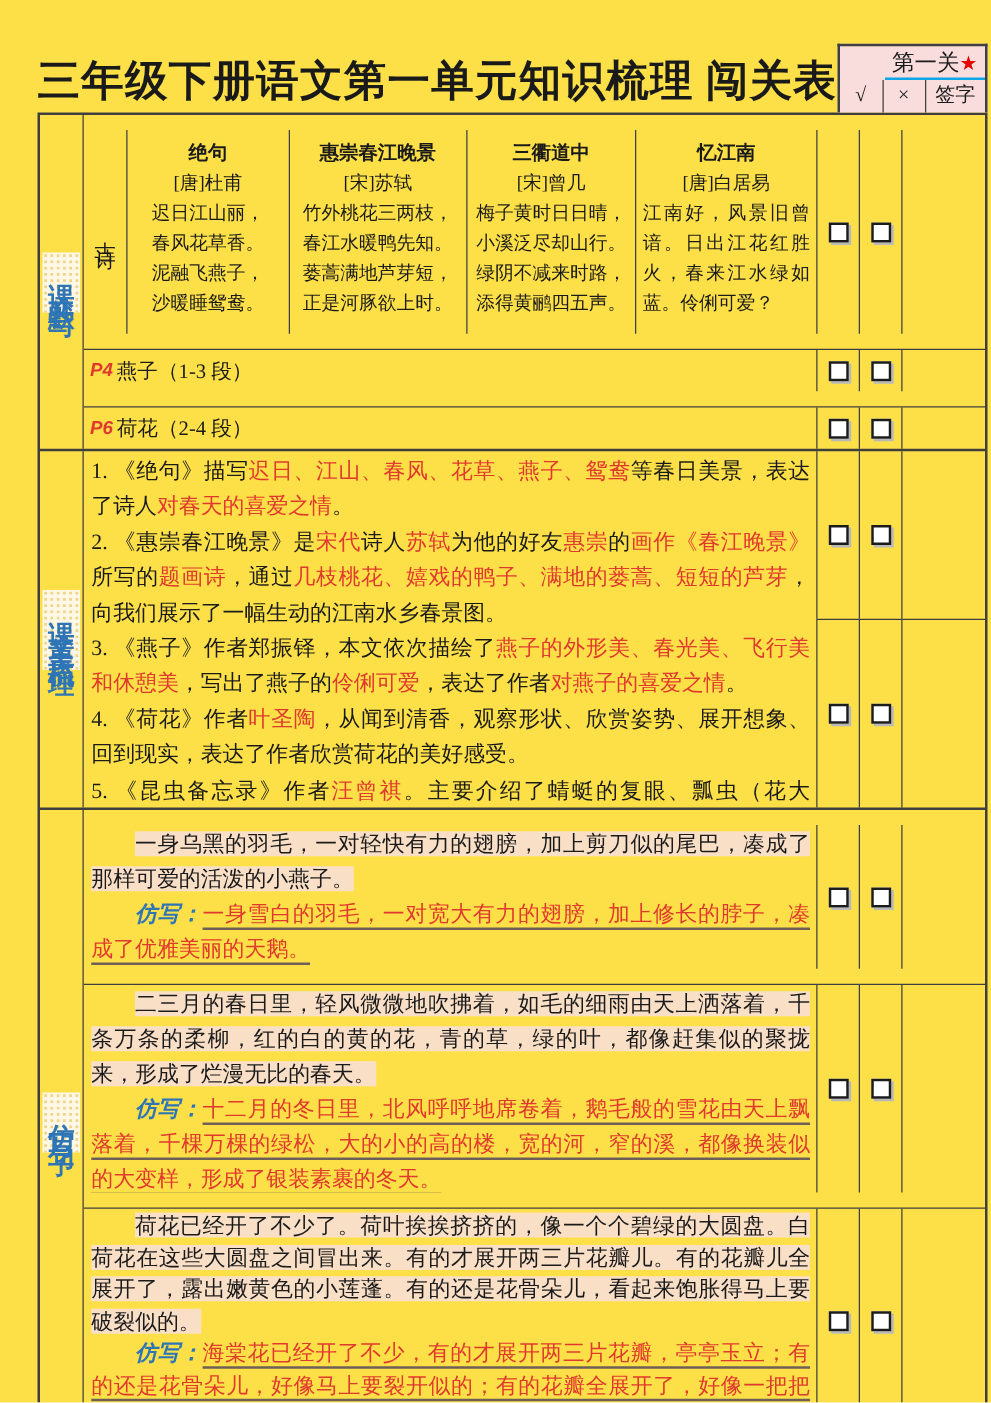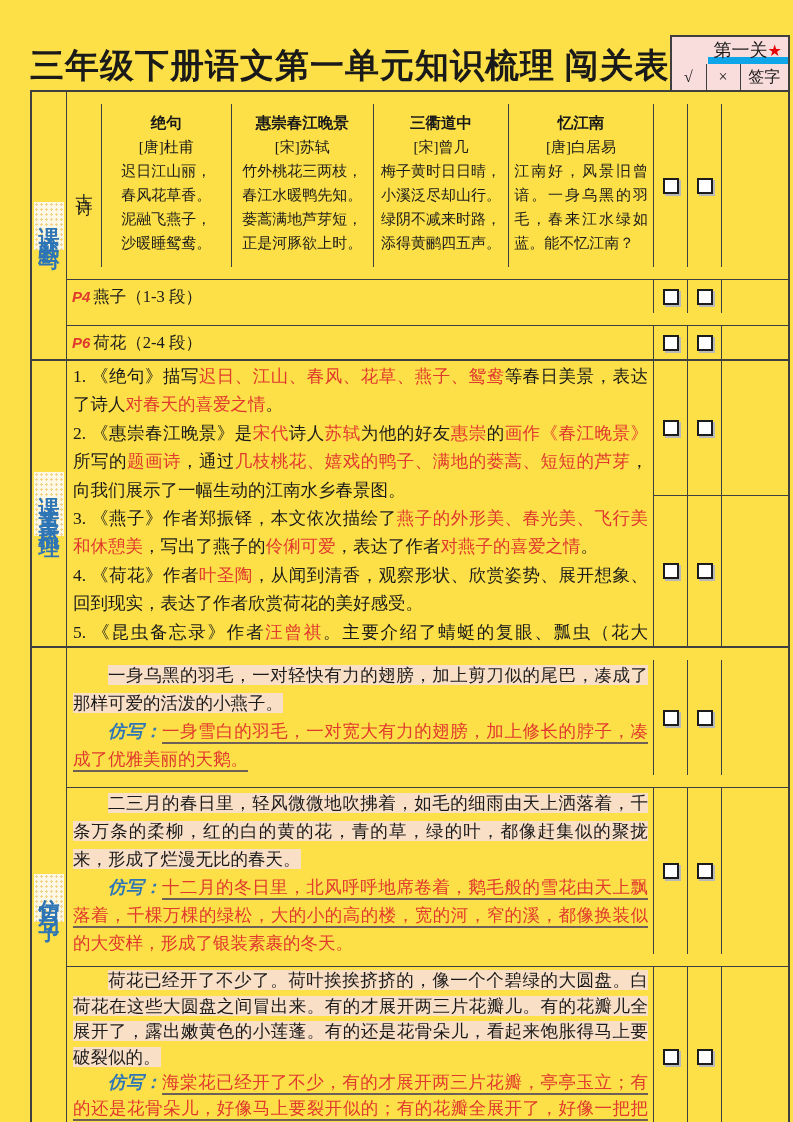--- a/index.html
+++ b/index.html
@@ -4,21 +4,21 @@
 <style>
   * { box-sizing: border-box; margin: 0; padding: 0; }
   html,body { background:#ffffff; }
   body { font-family: "Liberation Serif", serif; color:#1a1a1a; }
   .page { position:relative; width:793px; height:1122px; background:#fde047; padding:34px 3px 0 30px; overflow:hidden; }
 
   
   .header { display:flex; align-items:flex-end; height:56px; }
   .title { flex:1; text-align:center; font-size:34px; font-weight:bold; letter-spacing:1px; line-height:1.2; padding-bottom:3px; white-space:nowrap; }
   .pass-box { width:135px; border:2px solid #3f3f3f; border-bottom:none; background:var(--pass-box-bg,#f9dcdc); }
-  .pass-title { height:27px; line-height:26px; text-align:center; font-size:18px; border-bottom:7px solid #0ea5e9;margin-left:36px; }
+  .pass-title { height:27px; line-height:26px; text-align:center; font-size:18px; border-bottom:2px solid #0ea5e9;margin-left:36px; }
   .star { color:var(--star-red,#e60000); font-size:16px; }
   .pass-cols { display:flex; height:26px; }
   .pass-col { line-height:25px; text-align:center; font-size:16px; }
   .pass-col:nth-child(1){ width:34px; }
   .pass-col:nth-child(2){ width:34px; border-left:1px solid #3f3f3f; }
   .pass-col:nth-child(3){ flex:1; border-left:1px solid #3f3f3f; }
 
   
   .table { width:760px; border:2px solid #3f3f3f; }
   .sec { display:flex; }
@@ -126,21 +126,21 @@
                 <div class="poem-title">三衢道中</div>
                 <div class="poem-author">[宋]曾几</div>
                 <div class="poem-line">梅子黄时日日晴，</div>
                 <div class="poem-line">小溪泛尽却山行。</div>
                 <div class="poem-line">绿阴不减来时路，</div>
                 <div class="poem-line">添得黄鹂四五声。</div>
               </div>
               <div class="poem" style="flex-grow: 146;">
                 <div class="poem-title">忆江南</div>
                 <div class="poem-author">[唐]白居易</div>
-                <div class="poem-prose">江南好，风景旧曾谙。一身乌黑的羽毛，春来江水绿如蓝。能不忆江南？</div>
+                <div class="poem-prose">江南好，风景旧曾谙。日出江花红胜火，春来江水绿如蓝。伶俐可爱？</div>
               </div>
             </div>
         <div class="right">
               <div class="chk">
                 <span class="cb"></span>
               </div>
               <div class="chk">
                 <span class="cb"></span>
               </div>
               <div class="sign"></div>

